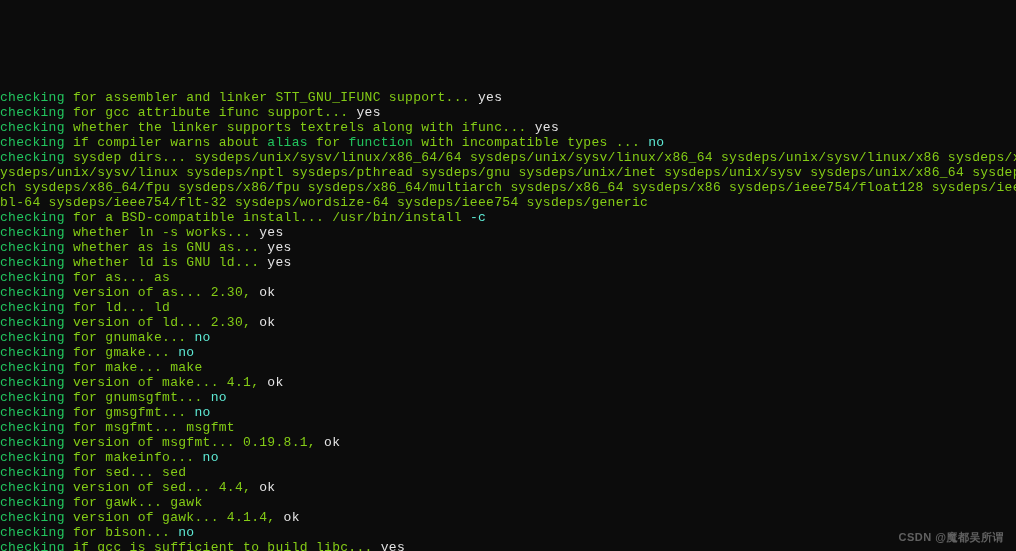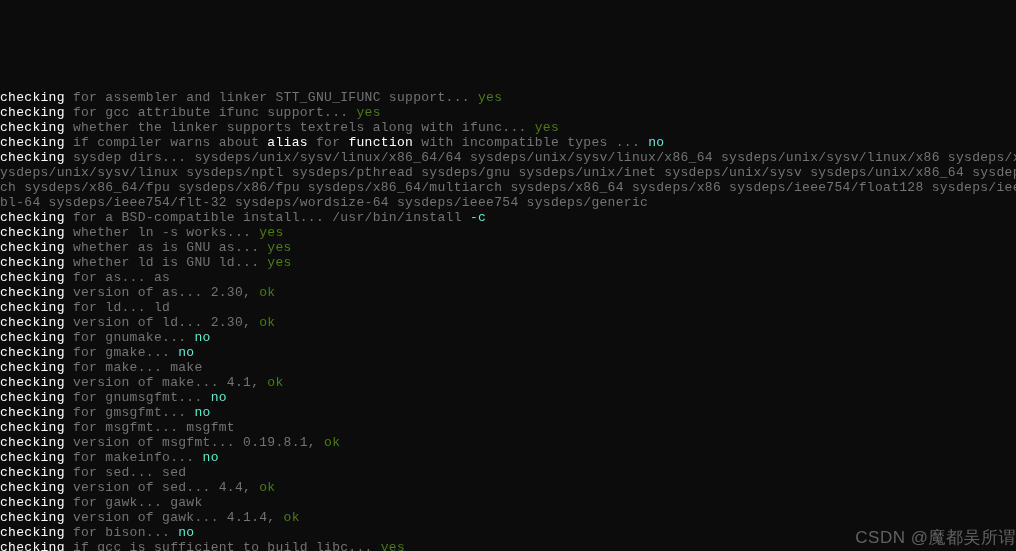--- a/index.html
+++ b/index.html
@@ -20,32 +20,33 @@
       white-space: pre;
     }
     .terminal {
       padding: 0;
       letter-spacing: 0.3px;
     }
     .line {
       display: block;
       height: 15px;
     }
-    .cyan { color: #ffffff; }
-    .green { color: #4d7c0f; }
+    .cyan { color: #22c55e; }
+    .green { color: #e5e5e5; }
     .red { color: #5eead4; }
-    .white { color: #737373; }
+    .white { color: #84cc16; }
     .watermark {
       position: absolute;
       bottom: 6px;
-      right: 0;
+      right: 12px;
       color: rgba(200,200,200,0.45);
       font-family: Arial, sans-serif;
-      font-size: 17px;
+      font-size: 11px;
       letter-spacing: 0.5px;
+      font-weight: bold;
     }
   </style>
 </head>
 <body>
 
 
 
 <div class="terminal">
   <div id="normal-lines"><div class="line"><span class="cyan">checking</span><span class="white"> for assembler and linker STT_GNU_IFUNC support... </span><span class="green">yes</span></div><div class="line"><span class="cyan">checking</span><span class="white"> for gcc attribute ifunc support... </span><span class="green">yes</span></div><div class="line"><span class="cyan">checking</span><span class="white"> whether the linker supports textrels along with ifunc... </span><span class="green">yes</span></div><div class="line"><span class="cyan">checking</span><span class="white"> if compiler warns about </span><span class="cyan">alias</span><span class="white"> for </span><span class="cyan">function</span><span class="white"> with incompatible types ... </span><span class="red">no</span></div><div class="line"><span class="cyan">checking</span><span class="white"> sysdep dirs... sysdeps/unix/sysv/linux/x86_64/64 sysdeps/unix/sysv/linux/x86_64 sysdeps/unix/sysv/linux/x86 sysdeps/x86</span></div><div class="line"><span class="white">ysdeps/unix/sysv/linux sysdeps/nptl sysdeps/pthread sysdeps/gnu sysdeps/unix/inet sysdeps/unix/sysv sysdeps/unix/x86_64 sysdeps</span></div><div class="line"><span class="white">ch sysdeps/x86_64/fpu sysdeps/x86/fpu sysdeps/x86_64/multiarch sysdeps/x86_64 sysdeps/x86 sysdeps/ieee754/float128 sysdeps/ieee</span></div><div class="line"><span class="white">bl-64 sysdeps/ieee754/flt-32 sysdeps/wordsize-64 sysdeps/ieee754 sysdeps/generic</span></div><div class="line"><span class="cyan">checking</span><span class="white"> for a BSD-compatible install... /usr/bin/install </span><span class="red">-c</span></div><div class="line"><span class="cyan">checking</span><span class="white"> whether ln -s works... </span><span class="green">yes</span></div><div class="line"><span class="cyan">checking</span><span class="white"> whether as is GNU as... </span><span class="green">yes</span></div><div class="line"><span class="cyan">checking</span><span class="white"> whether ld is GNU ld... </span><span class="green">yes</span></div><div class="line"><span class="cyan">checking</span><span class="white"> for as... as</span></div><div class="line"><span class="cyan">checking</span><span class="white"> version of as... 2.30, </span><span class="green">ok</span></div><div class="line"><span class="cyan">checking</span><span class="white"> for ld... ld</span></div><div class="line"><span class="cyan">checking</span><span class="white"> version of ld... 2.30, </span><span class="green">ok</span></div><div class="line"><span class="cyan">checking</span><span class="white"> for gnumake... </span><span class="red">no</span></div><div class="line"><span class="cyan">checking</span><span class="white"> for gmake... </span><span class="red">no</span></div><div class="line"><span class="cyan">checking</span><span class="white"> for make... make</span></div><div class="line"><span class="cyan">checking</span><span class="white"> version of make... 4.1, </span><span class="green">ok</span></div><div class="line"><span class="cyan">checking</span><span class="white"> for gnumsgfmt... </span><span class="red">no</span></div><div class="line"><span class="cyan">checking</span><span class="white"> for gmsgfmt... </span><span class="red">no</span></div><div class="line"><span class="cyan">checking</span><span class="white"> for msgfmt... msgfmt</span></div><div class="line"><span class="cyan">checking</span><span class="white"> version of msgfmt... 0.19.8.1, </span><span class="green">ok</span></div><div class="line"><span class="cyan">checking</span><span class="white"> for makeinfo... </span><span class="red">no</span></div><div class="line"><span class="cyan">checking</span><span class="white"> for sed... sed</span></div><div class="line"><span class="cyan">checking</span><span class="white"> version of sed... 4.4, </span><span class="green">ok</span></div><div class="line"><span class="cyan">checking</span><span class="white"> for gawk... gawk</span></div><div class="line"><span class="cyan">checking</span><span class="white"> version of gawk... 4.1.4, </span><span class="green">ok</span></div><div class="line"><span class="cyan">checking</span><span class="white"> for bison... </span><span class="red">no</span></div><div class="line"><span class="cyan">checking</span><span class="white"> if gcc is sufficient to build libc... </span><span class="green">yes</span></div></div>
   

